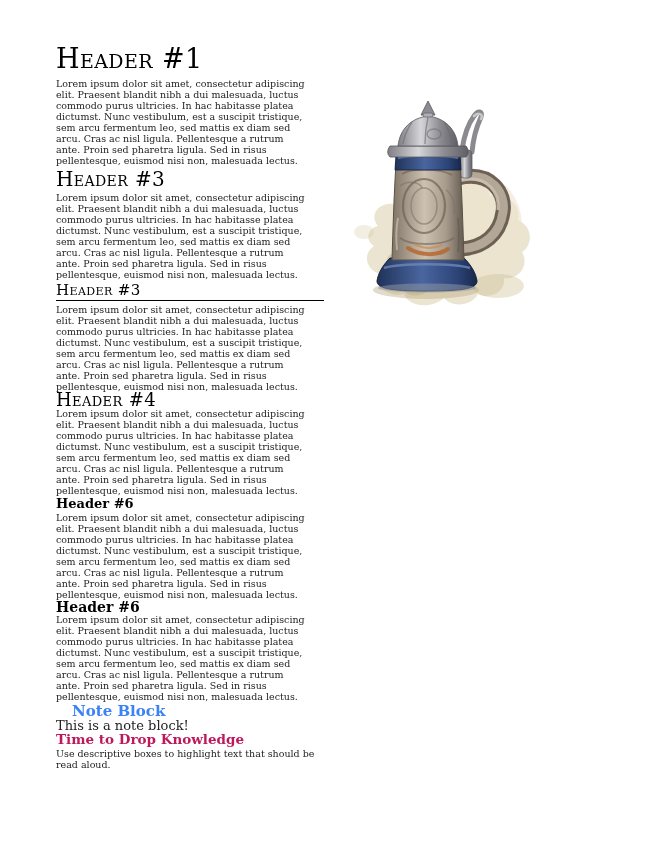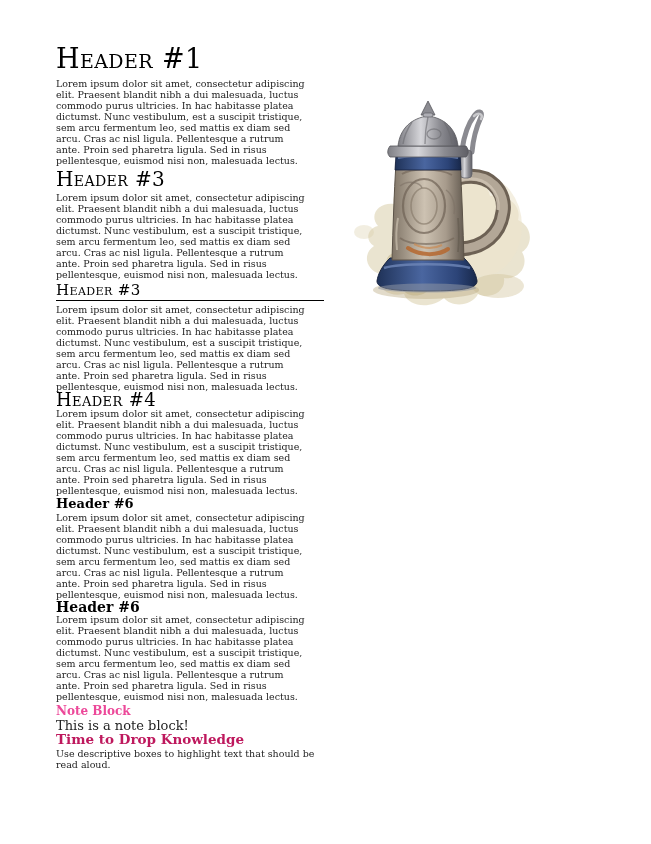--- a/index.html
+++ b/index.html
@@ -29,21 +29,21 @@
   }
   .h4{font-size:18px;line-height:14px;margin:1px 0 1px 0;}
   .h5{font-size:13px;line-height:14px;margin:1px 0 1px 0;font-weight:700;color:#000;}
   .h6{font-size:14px;line-height:12px;margin:0 0 1px 0;font-weight:700;color:#000;}
   .para{
     font-size:9.5px;line-height:11px;
     margin:0 18px 1px 0;
     text-align:left;
     color:#232323;
   }
-  .note-title{font-size:12px;line-height:15px;margin:2px 0 1px 0;font-weight:700;color:#ec4899;}
+  .note-title{font-size:15px;line-height:15px;margin:2px 0 1px 16px;font-weight:700;color:#3b82f6;}
   .note-text{font-size:13px;line-height:11px;margin:0 0 1px 0;}
   .k-title{font-size:13.5px;line-height:15px;margin:1px 0 1px 0;font-weight:700;color:#be185d;}
   .k-body{font-size:9.5px;line-height:11px;margin:0;}
   .k-bold{font-weight:700;}
   .artwork{
     position:absolute;left:350px;top:98px;width:192px;height:215px;
   }
 </style>
 </head>
 <body>

